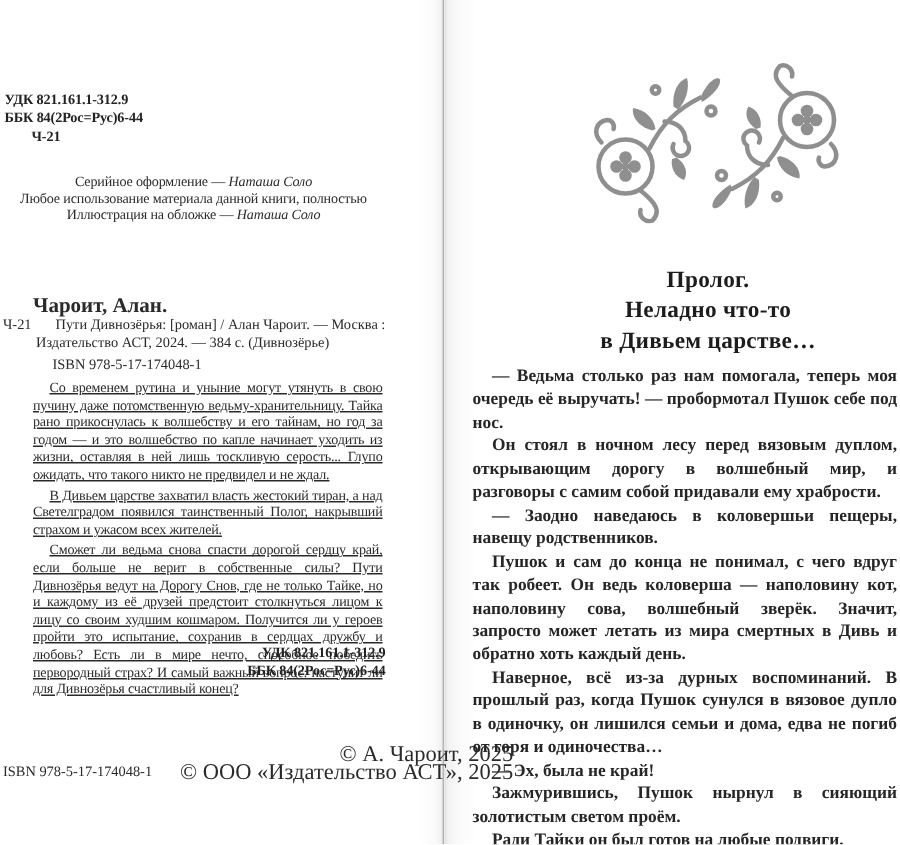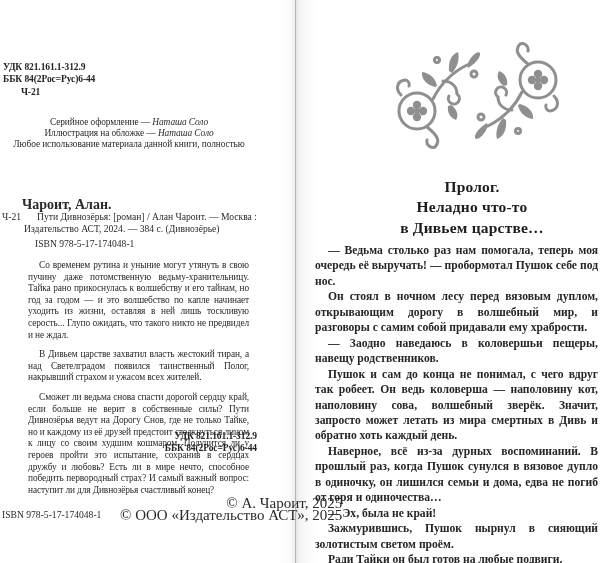--- a/index.html
+++ b/index.html
@@ -45,21 +45,21 @@
   .card-code  {position:absolute;left:2px; top:211px;font-size:9.6px;white-space:nowrap;}
   .card-line1 {position:absolute;left:37px;top:211px;font-size:9.6px;white-space:nowrap;}
   .card-line2 {position:absolute;left:24px;top:223px;font-size:9.6px;white-space:nowrap;}
   .card-isbn  {position:absolute;left:35px;top:238px;font-size:9.6px;white-space:nowrap;}
 
   .annotation{
     position:absolute;left:20px;top:252px;width:237px;
     font-size:9.4px;line-height:11.6px;letter-spacing:-0.12px;
     text-align:justify;
   }
-  .annotation p{margin:8px;text-indent:11px;}
+  .annotation p{margin:2px;text-indent:11px;text-decoration:underline;}
 
   .udk-bottom{
     position:absolute;left:20px;top:431px;width:237px;
     text-align:right;font-weight:bold;font-size:9.5px;line-height:11.8px;
     letter-spacing:-0.1px;color:#232323;
   }
 
   .isbn-bottom{position:absolute;left:2px;top:509px;font-size:9.6px;white-space:nowrap;}
   .copyrights{position:absolute;left:120px;top:497px;font-size:15px;line-height:12.2px;white-space:nowrap;text-align:right;}
 
@@ -89,22 +89,22 @@
   <div>
 
     <div class="udk-top">
       <div>УДК 821.161.1-312.9</div>
       <div>ББК 84(2Рос=Рус)6-44</div>
       <div class="indent">Ч-21</div>
     </div>
 
     <div class="credits">
       <div><span>Серийное оформление — </span><span class="name">Наташа Соло</span></div>
+      <div>Любое использование материала данной книги, полностью</div>
       <div><span>Иллюстрация на обложке — </span><span class="name">Наташа Соло</span></div>
-      <div>Любое использование материала данной книги, полностью</div>
     </div>
 
     <div class="card-author">Чароит, Алан.</div>
     <div class="card-code">Ч-21</div>
     <div class="card-line1">Пути Дивнозёрья: [роман] / Алан Чароит. — Москва :</div>
     <div class="card-line2">Издательство АСТ, 2024. — 384 с. (Дивнозёрье)</div>
     <div class="card-isbn">ISBN 978-5-17-174048-1</div>
 
     <div class="annotation">
         <p>Со временем рутина и уныние могут утянуть в свою пучину даже потомственную ведьму-хранительницу. Тайка рано прикоснулась к волшебству и его тайнам, но год за годом — и это волшебство по капле начинает уходить из жизни, оставляя в ней лишь тоскливую серость... Глупо ожидать, что такого никто не предвидел и не ждал.</p>

